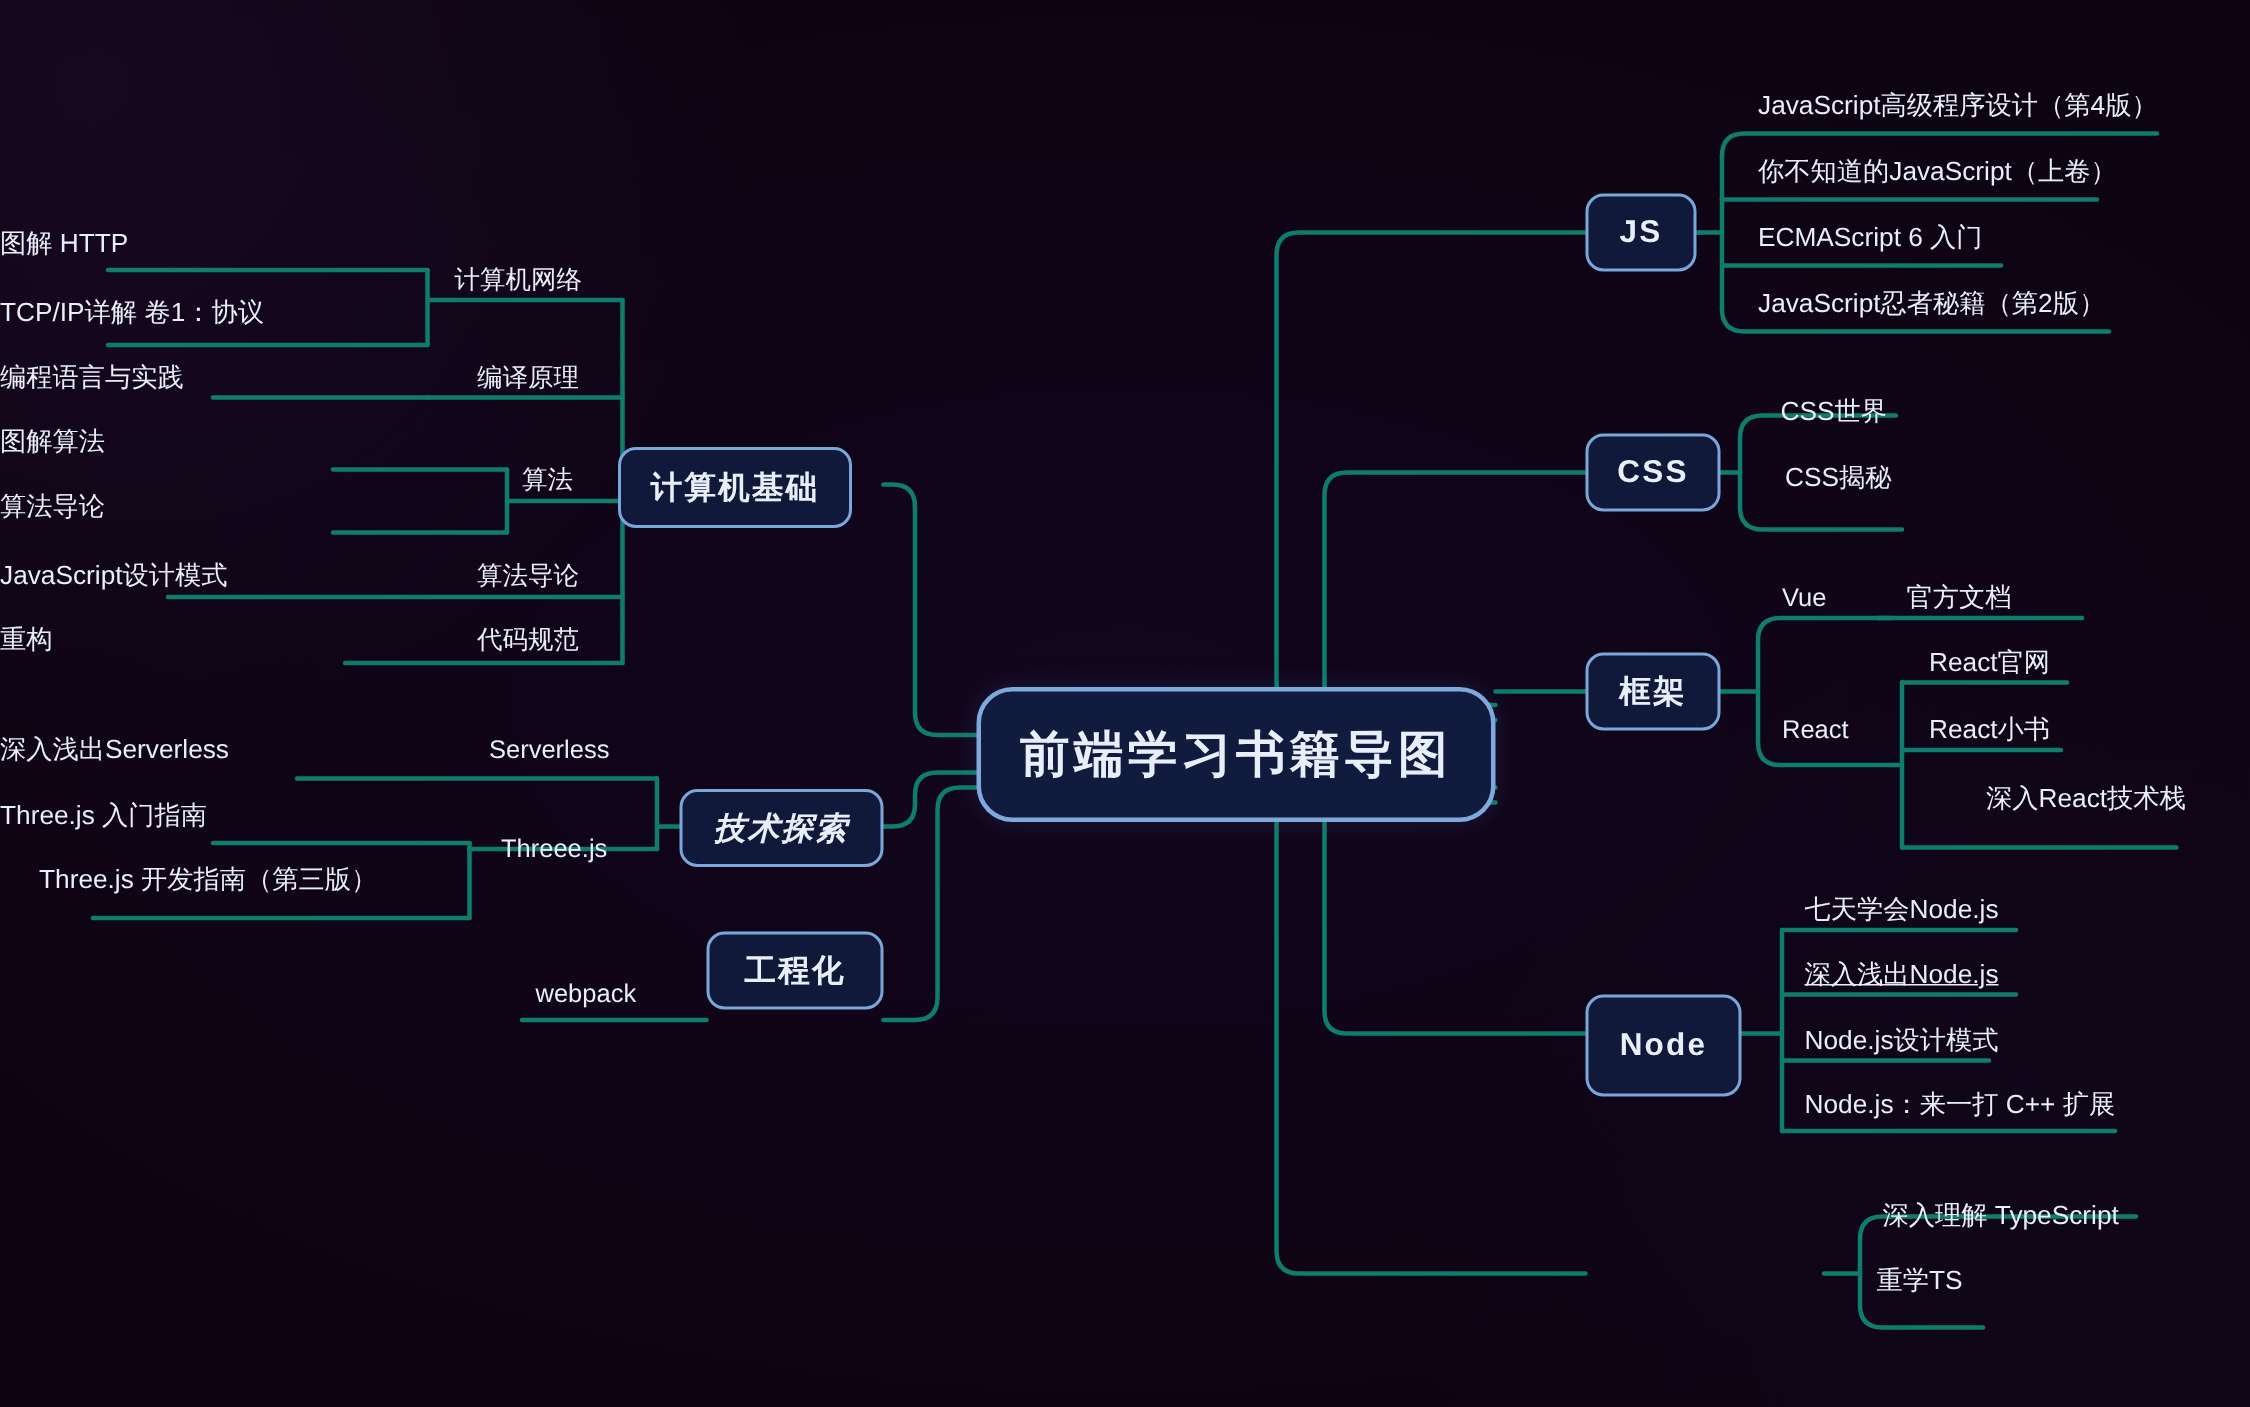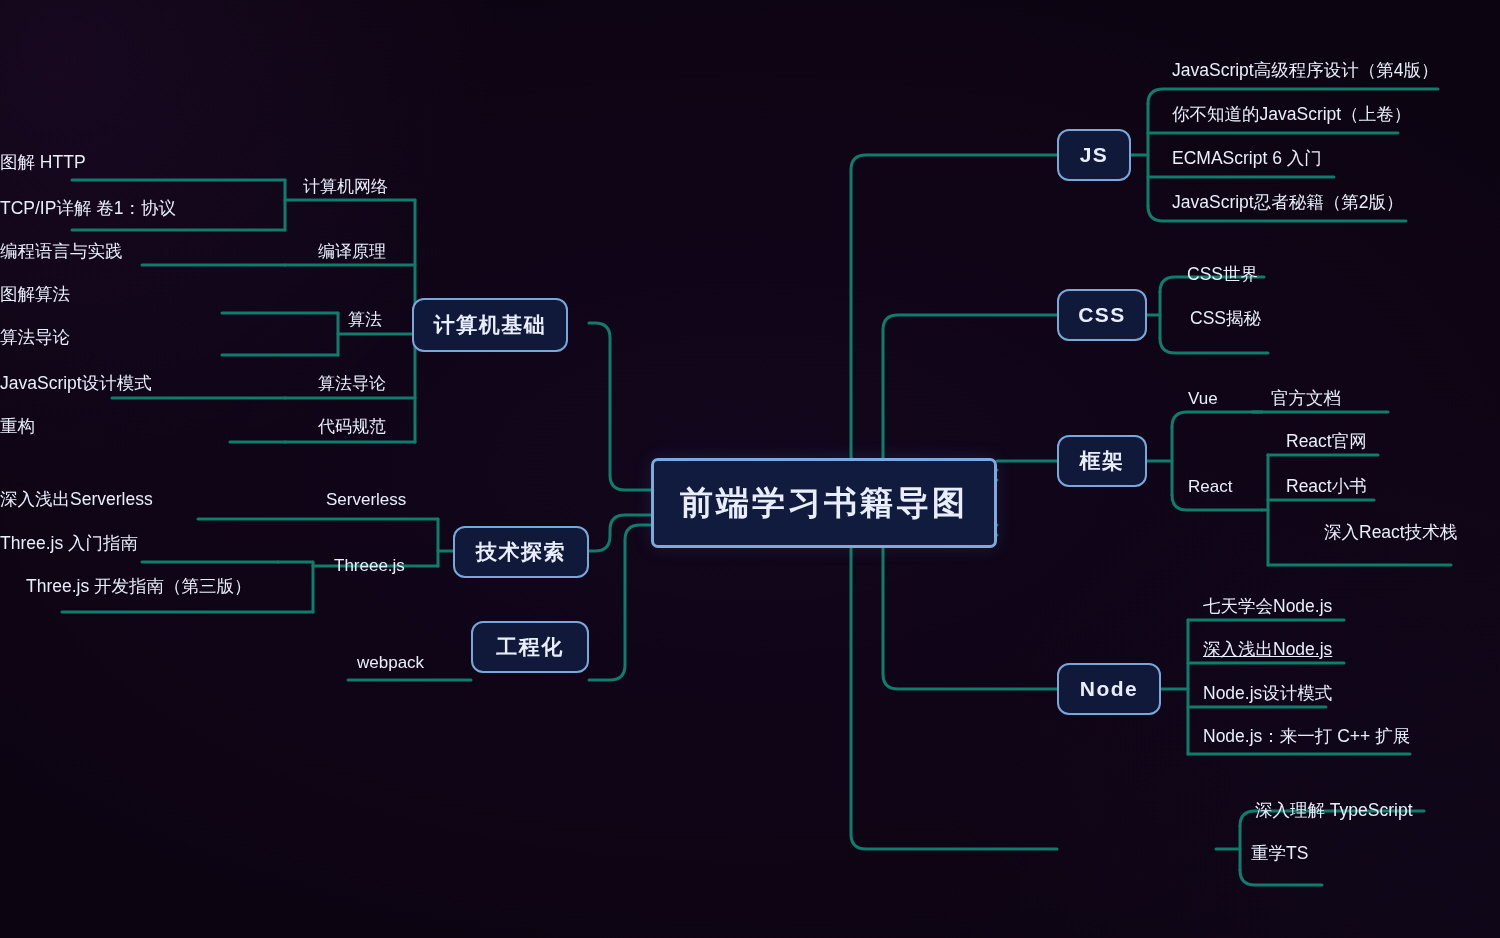--- a/index.html
+++ b/index.html
@@ -51,21 +51,21 @@
     border: 2px solid #79a7da;
     border-radius: 12px;
     color: #e8eefc;
     text-align: center;
     white-space: nowrap;
     letter-spacing: .5px;
   }
   .node.root {
     background: #101b3d;
     border: 3px solid #7fa9dd;
-    border-radius: 7px;
+    border-radius: 24px;
     font-size: 33px;
     font-weight: 700;
     letter-spacing: 3px;
     box-shadow: 0 0 18px rgba(80,130,200,.18);
   }
   .node.branch {
     font-size: 21px;
     font-weight: 700;
     letter-spacing: 1.5px;
   }
@@ -192,31 +192,31 @@
     <path d="M 278 562 L 142 562"></path>
 
     <path d="M 471 680 L 348 680"></path>
 
   </svg>
 
   <div class="node root" style="left:651px; top:458px; width:346px; height:90px;">前端学习书籍导图</div>
 
   <div class="node branch" style="left:412px; top:298px; width:156px; height:54px;">计算机基础</div>
 
-  <div class="node branch" style="left:453px; top:526px; width:136px; height:52px;">技术探索</div>
+  <div class="node branch" style="left:453px; top:526px; width:136px; height:52px;font-style:italic;">技术探索</div>
 
   <div class="node branch" style="left:471px; top:621px; width:118px; height:52px;">工程化</div>
 
   <div class="node branch" style="left:1057px; top:129px; width:74px; height:52px;">JS</div>
 
   <div class="node branch" style="left:1057px; top:289px; width:90px; height:52px;">CSS</div>
 
   <div class="node branch" style="left:1057px; top:435px; width:90px; height:52px;">框架</div>
 
-  <div class="node branch" style="left:1057px; top:663px; width:104px; height:52px;">Node</div>
+  <div class="node branch" style="left:1057px; top:663px; width:104px; height:68px;">Node</div>
 
 
   <div class="sublabel" style="left:303px; top:178px;">计算机网络</div>
 
   <div class="sublabel" style="left:318px; top:243px;">编译原理</div>
 
   <div class="sublabel" style="left:348px; top:311px;">算法</div>
 
   <div class="sublabel" style="left:318px; top:375px;">算法导论</div>
 

